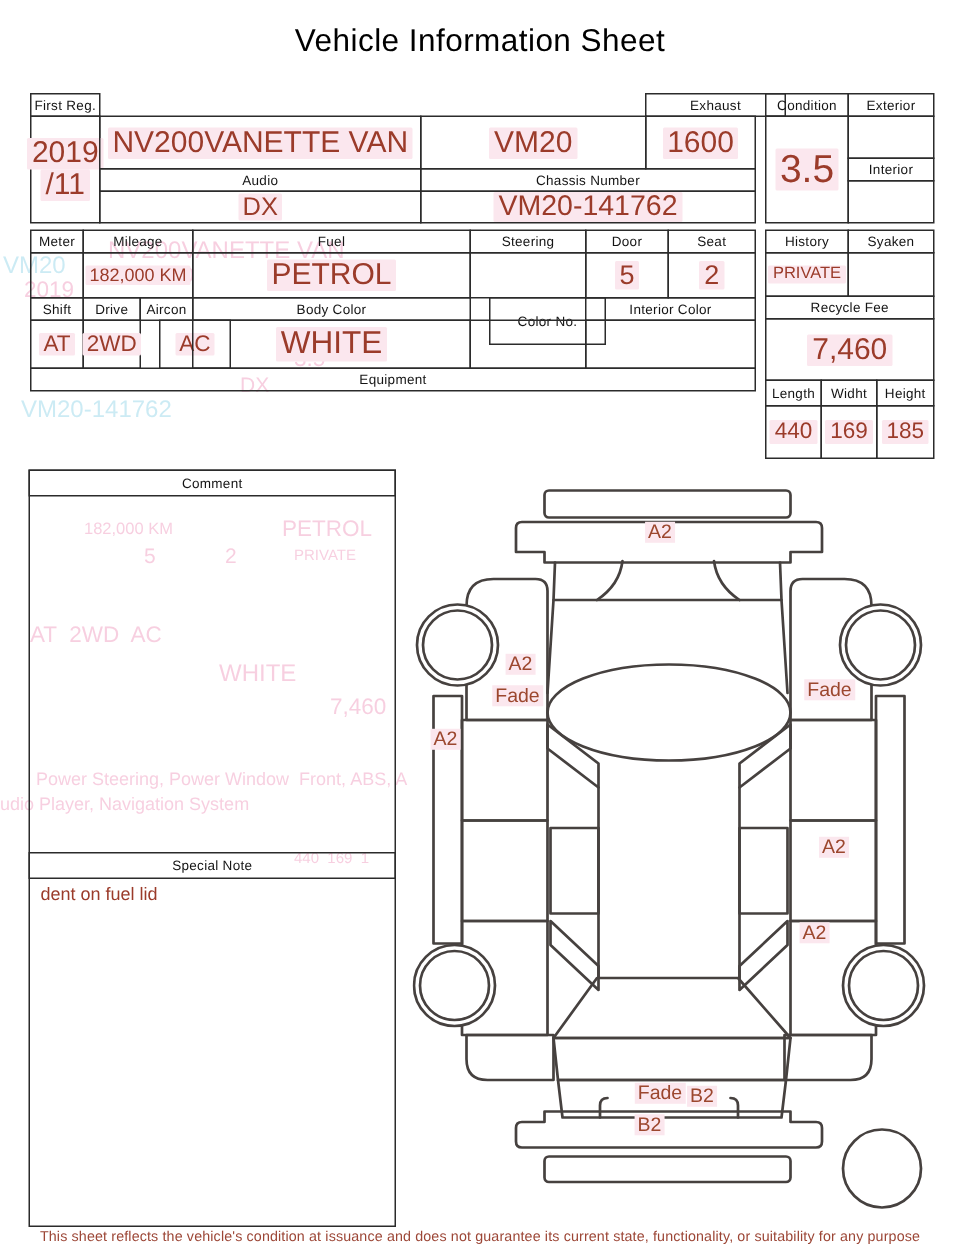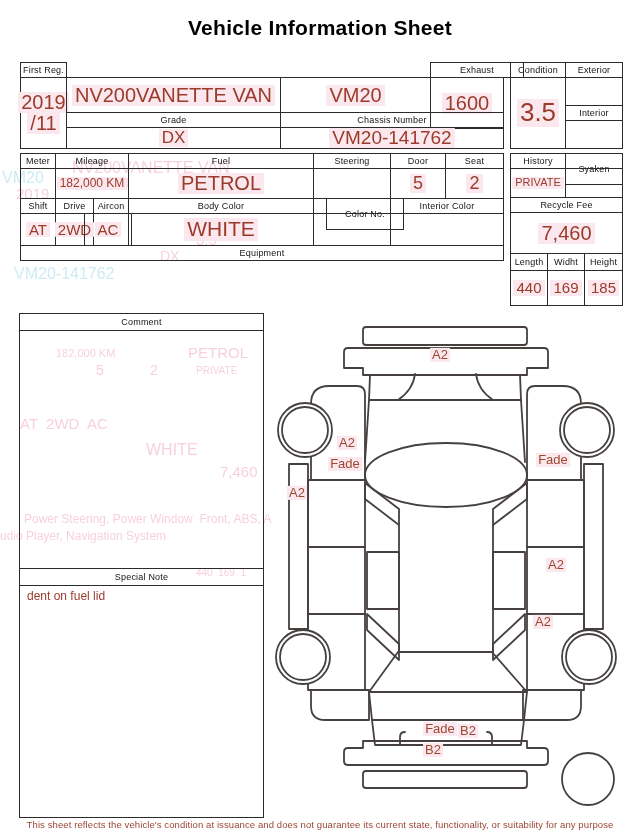--- a/index.html
+++ b/index.html
@@ -1,19 +1,19 @@
 <!DOCTYPE html>
 <html><head>
 <meta charset="utf-8">
 <style>
   html,body{margin:0;padding:0;background:#fff;}
   .sheet{position:relative;width:640px;height:835px;background:#ffffff;
          font-family:"Liberation Sans",sans-serif;overflow:hidden;}
   .page-title{position:absolute;top:16px;left:0;right:0;margin:0;text-align:center;
-              font-size:21px;font-weight:700;letter-spacing:.3px;color:#000;z-index:2;}
+              font-size:21px;font-weight:400;letter-spacing:.3px;color:#000;z-index:2;}
   .cell{position:absolute;box-sizing:border-box;border:1px solid #2b2b2b;
         display:flex;align-items:center;justify-content:center;text-align:center;z-index:1;}
   .hdr{font-size:9px;color:#141414;letter-spacing:.2px;line-height:1;}
   .val{color:#9b3b2a;font-weight:500;line-height:1.05;}
   .hl{background:#fbe7ee;padding:0 3px;white-space:pre-wrap;border-radius:1px;}
   .left-top{align-items:flex-start;justify-content:flex-start;text-align:left;padding:3px 4px;}
   .stack{display:flex;flex-direction:column;align-items:center;}
   .plain-note{position:absolute;z-index:2;color:#9b3b2a;font-size:12px;}
   .footer{position:absolute;left:0;right:0;top:819px;text-align:center;
           font-size:9.5px;color:#9c4636;z-index:2;letter-spacing:.1px;}
@@ -61,25 +61,25 @@
       <span class="hl">2019</span>
       <span class="hl">/11</span>
     </span>
   </div>
   <div class="cell val" style="left:66px;top:77px;width:215px;height:36px;font-size:20px">
       <span class="hl">NV200VANETTE VAN</span>
     </div>
   <div class="cell val" style="left:280px;top:77px;width:151px;height:36px;font-size:20px">
       <span class="hl">VM20</span>
     </div>
-  <div class="cell val" style="left:430px;top:77px;width:74px;height:52px;font-size:20px">
+  <div class="cell val" style="left:430px;top:77px;width:74px;height:36px;font-size:20px">
       <span class="hl">1600</span>
     </div>
 
-  <div class="cell hdr" style="left:66px;top:112px;width:215px;height:16px">Grade</div>
+  <div class="cell hdr" style="left:66px;top:112px;width:215px;height:16px">Audio</div>
   <div class="cell hdr" style="left:280px;top:112px;width:224px;height:16px">Chassis Number</div>
   <div class="cell val" style="left:66px;top:127px;width:215px;height:22px;font-size:17px">
       <span class="hl">DX</span>
     </div>
   <div class="cell val" style="left:280px;top:127px;width:224px;height:22px;font-size:19px">
       <span class="hl">VM20-141762</span>
     </div>
 
   <div class="cell hdr" style="left:510px;top:62px;width:56px;height:16px">Condition</div>
   <div class="cell hdr" style="left:565px;top:62px;width:58px;height:16px">Exterior</div>
@@ -118,33 +118,33 @@
   <div class="cell hdr" style="left:128px;top:198px;width:186px;height:16px">Body Color</div>
   <div class="cell hdr" style="left:326px;top:198px;width:78px;height:32px">Color No.</div>
   <div class="cell hdr" style="left:390px;top:198px;width:114px;height:16px">Interior Color</div>
 
   <div class="cell val" style="left:20px;top:213px;width:36px;height:33px;font-size:15px">
       <span class="hl">AT</span>
     </div>
   <div class="cell val" style="left:55px;top:213px;width:39px;height:33px;font-size:15px">
       <span class="hl">2WD</span>
     </div>
-  <div class="cell val" style="left:84px;top:213px;width:48px;height:33px;font-size:15px">
+  <div class="cell val" style="left:106px;top:213px;width:48px;height:33px;font-size:15px">
       <span class="hl">AC</span>
     </div>
   <div class="cell val" style="left:128px;top:213px;width:186px;height:33px;font-size:21px">
       <span class="hl">WHITE</span>
     </div>
   <div class="cell" style="left:313px;top:213px;width:78px;height:33px"></div>
   <div class="cell" style="left:390px;top:213px;width:114px;height:33px"></div>
 
   <div class="cell hdr" style="left:20px;top:245px;width:484px;height:16px">Equipment</div>
 
   <div class="cell hdr" style="left:510px;top:153px;width:56px;height:16px">History</div>
-  <div class="cell hdr" style="left:565px;top:153px;width:58px;height:32px">Syaken</div>
+  <div class="cell hdr" style="left:565px;top:153px;width:58px;height:16px">Syaken</div>
   <div class="cell val" style="left:510px;top:168px;width:56px;height:30px;font-size:11px">
       <span class="hl">PRIVATE</span>
     </div>
   <div class="cell" style="left:565px;top:168px;width:58px;height:30px"></div>
   <div class="cell hdr" style="left:510px;top:197px;width:113px;height:16px">Recycle Fee</div>
   <div class="cell val" style="left:510px;top:212px;width:113px;height:42px;font-size:20px">
       <span class="hl">7,460</span>
     </div>
 
   <div class="cell hdr" style="left:510px;top:253px;width:38px;height:18px">Length</div>

